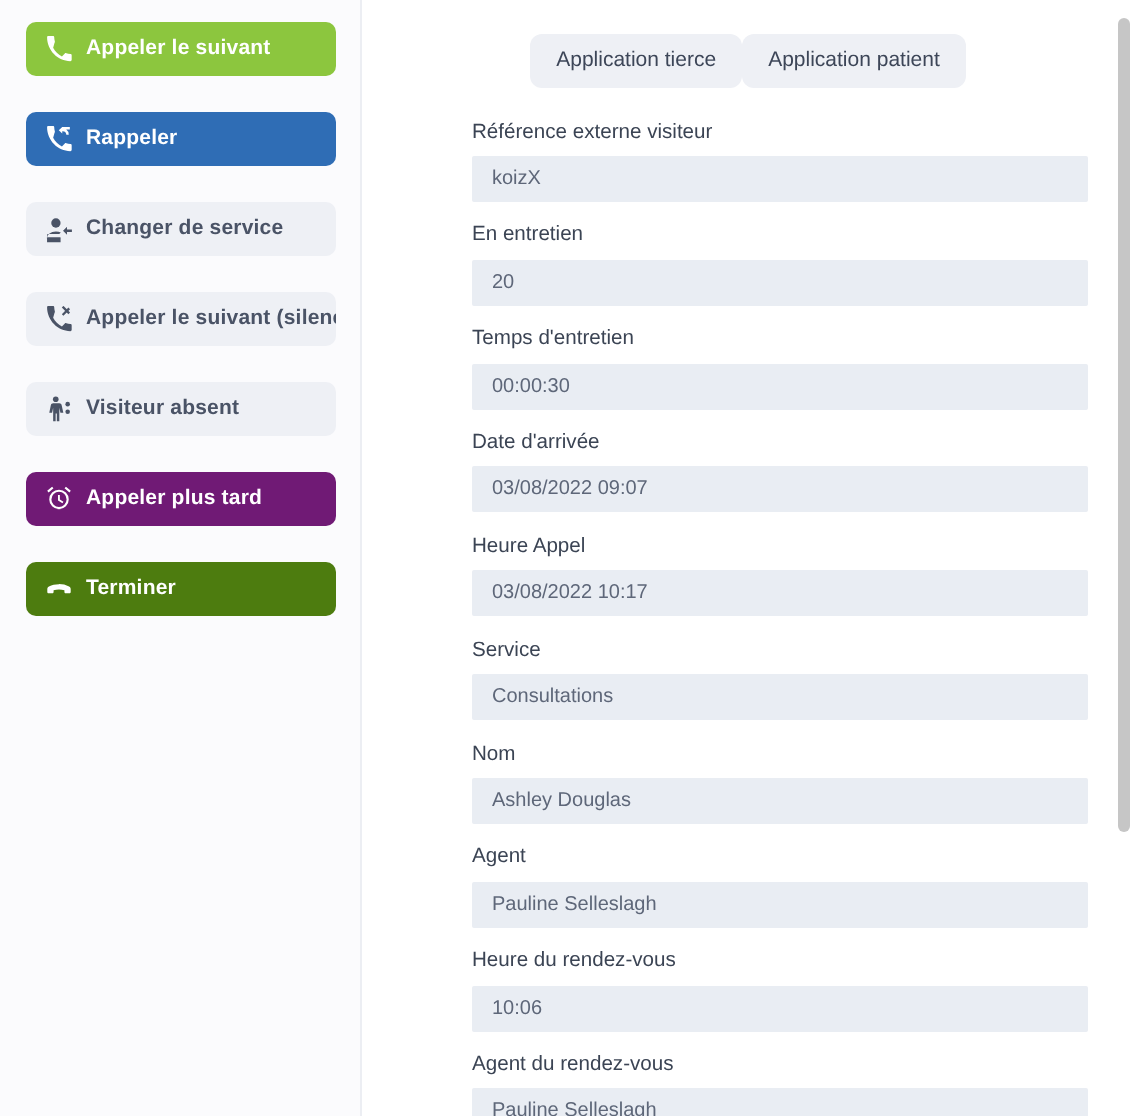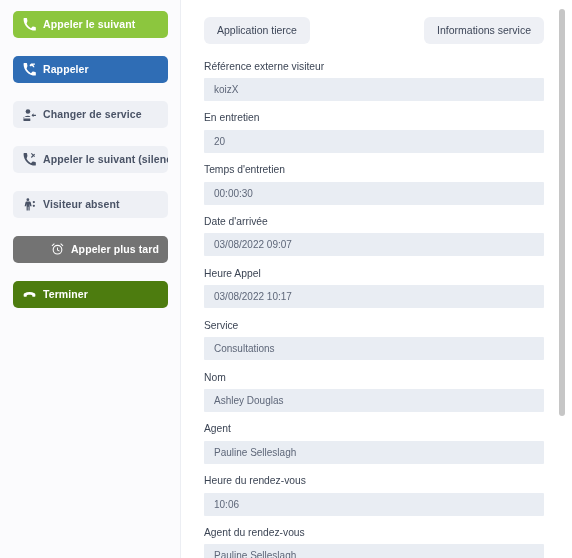--- a/index.html
+++ b/index.html
@@ -53,21 +53,21 @@
     width: 15px;
     height: 15px;
     margin-right: 6px;
   }
   .action-btn .ico svg { display: block; }
   .action-btn .lbl { line-height: 1; }
 
   .btn-green  { background: #8cc63e; color: #ffffff; }
   .btn-blue   { background: #2f6db5; color: #ffffff; }
   .btn-light  { background: #eef0f5; color: #4a5366; }
-  .btn-orange { background: #737373; color: #ffffff; justify-content: flex-end; }
+  .btn-orange { background: #701a75; color: #ffffff; }
   .btn-red    { background: #4d7c0f; color: #ffffff; }
 
   .btn-light .lbl { font-weight: bold; }
 
   
   #main {
     position: relative;
     flex: 1 1 auto;
     height: 558px;
     background: #ffffff;
@@ -76,36 +76,36 @@
 
   #main-inner {
     position: absolute;
     top: 0; left: 0; right: 0;
     padding: 17px 28px 0 23px;
   }
 
   
   #tabs {
     display: flex;
-    justify-content: space-between;
+    justify-content: center;
     margin-bottom: 17px;
   }
   .tab {
     background: #eef0f5;
     color: #3d4658;
     font-size: 10.5px;
     border-radius: 6px;
     padding: 8px 13px;
     cursor: pointer;
     white-space: nowrap;
     line-height: 1;
   }
 
   
-  .field { margin-bottom: 11.5px; }
+  .field { margin-bottom: 11.5px; margin-left: 32px; }
   .field-label {
     font-size: 10.3px;
     color: #3b4454;
     margin-bottom: 5px;
     line-height: 1.2;
   }
   .field-value {
     background: #e9edf3;
     border-radius: 1px;
     height: 23px;
@@ -214,21 +214,21 @@
           <span class="lbl">Terminer</span>
         </div>
       </div>
   </div>
 
   <div id="main">
     <div id="main-inner">
 
       <div id="tabs">
           <div class="tab">Application tierce</div>
-          <div class="tab">Informations service</div>
+          <div class="tab">Application patient</div>
         </div>
 
       <div id="field-list">
           <div class="field">
             <div class="field-label">Référence externe visiteur</div>
             <div class="field-value">koizX</div>
           </div>
           <div class="field">
             <div class="field-label">En entretien</div>
             <div class="field-value">20</div>

